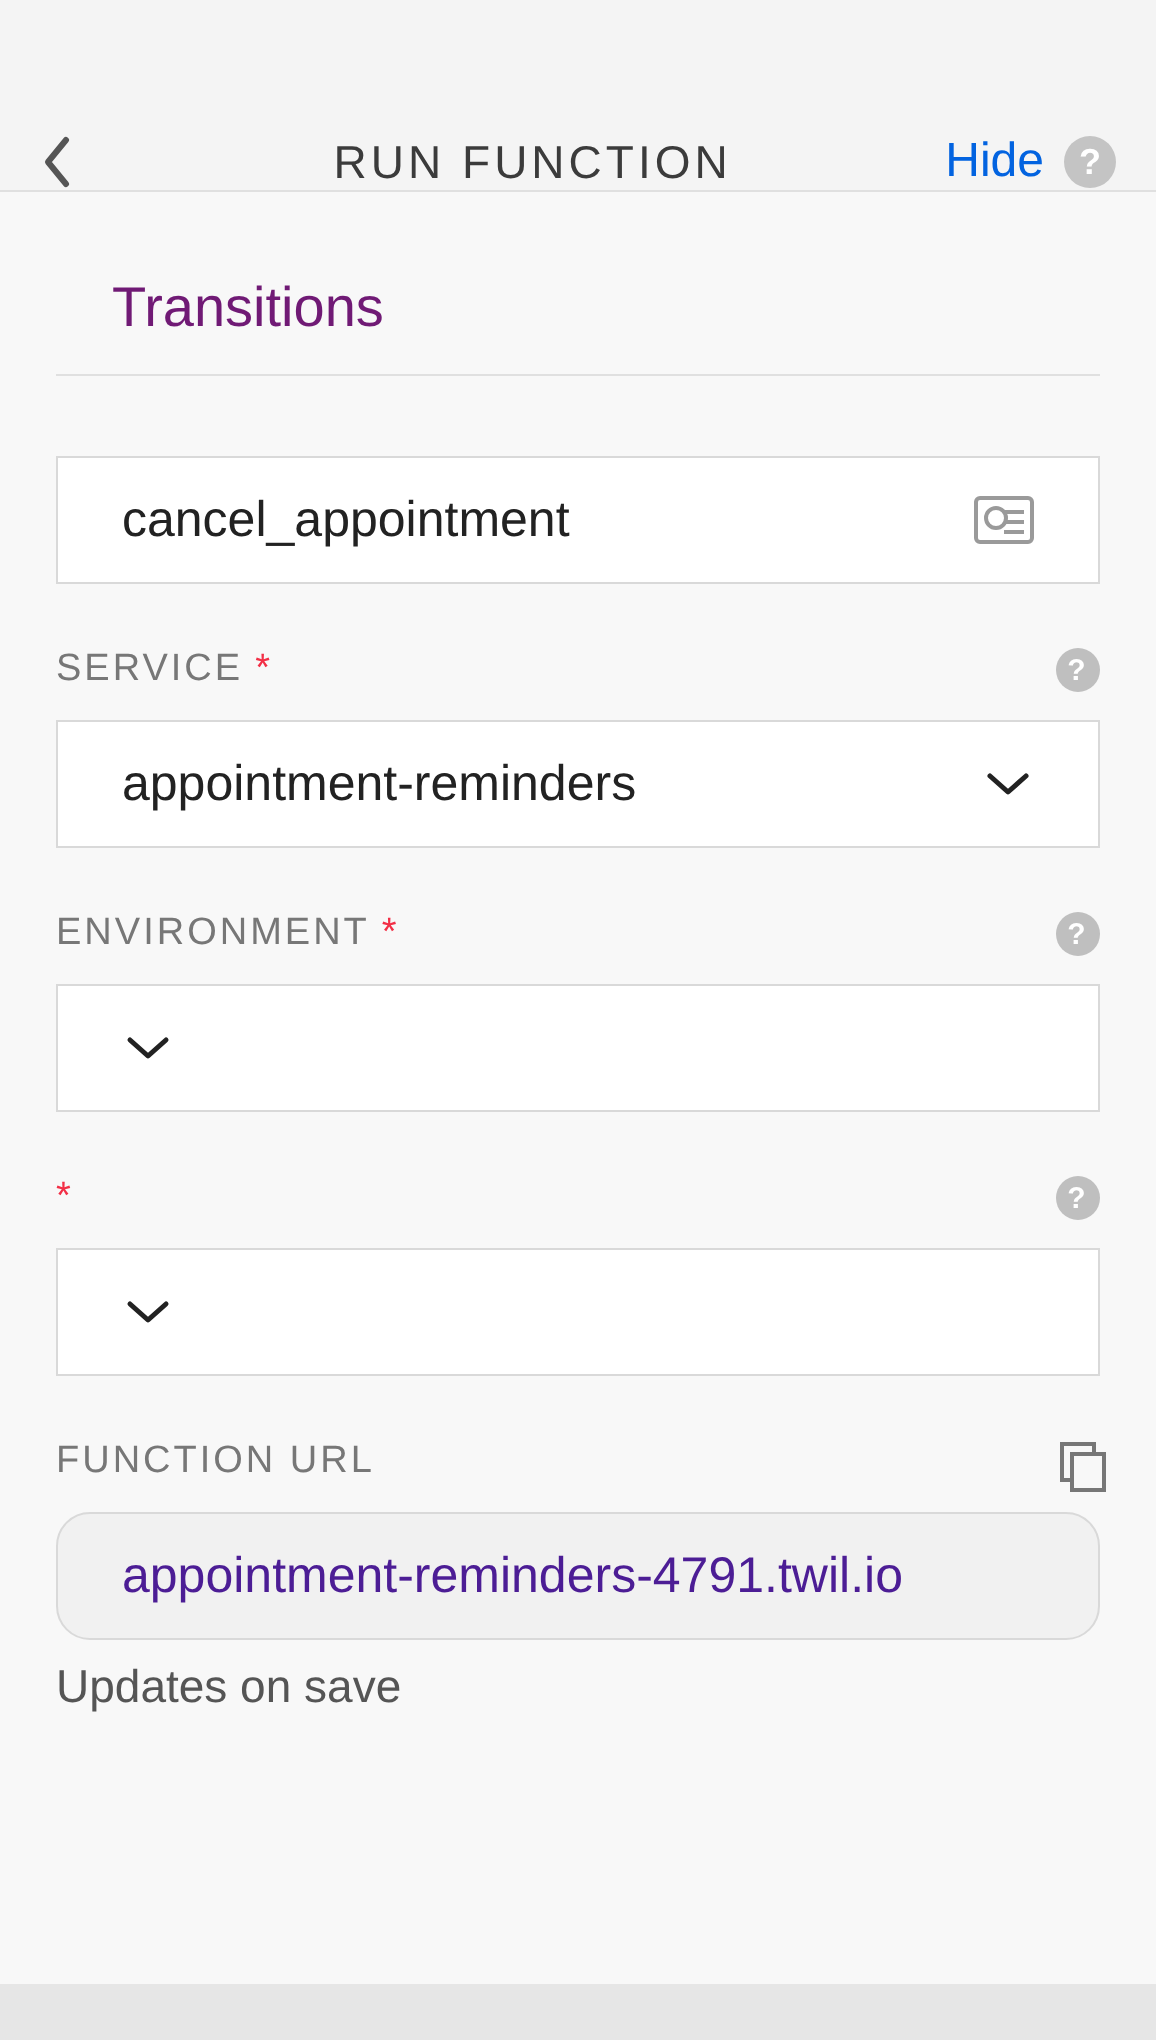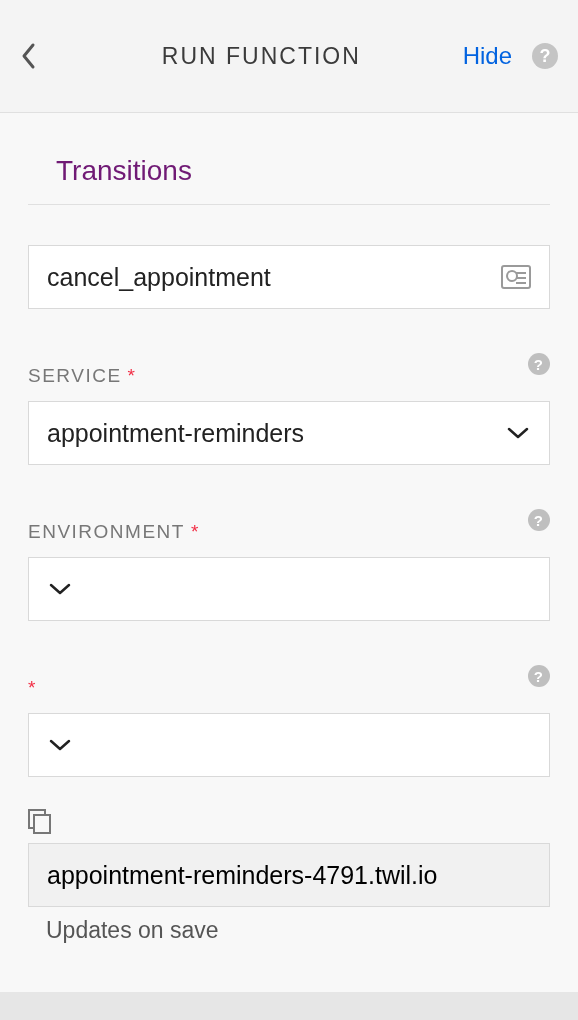--- a/index.html
+++ b/index.html
@@ -5,22 +5,22 @@
 * { box-sizing: border-box; margin: 0; padding: 0; }
 body {
   width: 578px;
   height: 1020px;
   font-family: -apple-system, BlinkMacSystemFont, "Segoe UI", Helvetica, Arial, sans-serif;
   background: #f8f8f8;
   overflow: hidden;
 }
 .header {
   display: flex;
-  align-items: center;
-  height: 113px;
+  align-items: flex-end;
+  height: 96px;
   padding: 0 20px;
   background: #f4f4f4;
   border-bottom: 1px solid #e0e0e0;
 }
 .back-btn {
   width: 40px;
   display: flex;
   align-items: center;
   cursor: pointer;
 }
@@ -28,21 +28,21 @@
   flex: 1;
   text-align: center;
   font-size: 23px;
   letter-spacing: 2px;
   color: #3b3b3b;
   font-weight: 500;
 }
 .header-right {
   display: flex;
   align-items: center;
-  gap: 20px;
+  gap: 10px;
 }
 .hide-link {
   color: #0263e0;
   font-size: 24px;
   cursor: pointer;
 }
 .help-icon {
   width: 26px;
   height: 26px;
   border-radius: 50%;
@@ -90,35 +90,35 @@
 .field-block { margin-bottom: 32px; }
 .field-label {
   font-size: 19px;
   letter-spacing: 1.5px;
   color: #777;
   margin-bottom: 14px;
   display: flex;
   align-items: center;
   justify-content: space-between;
 }
-.label-text { display: inline-flex; align-items: center; gap: 6px; margin-top: 24px; }
+.label-text { display: inline-flex; align-items: center; gap: 6px; }
 .req { color: #f22f46; }
 .input-box {
   width: 100%;
   height: 64px;
   background: #fff;
   border: 1px solid #d9d9d9;
-  padding: 0 18px;
+  padding: 0 32px;
   display: flex;
   align-items: center;
   justify-content: space-between;
   font-size: 25px;
   color: #222;
 }
-.input-box.readonly { background: #f1f1f1; color: #000000; }
+.input-box.readonly { background: #f1f1f1; color: #4c1d95; border-radius: 17px; }
 .input-text { flex: 1; }
 .chevron { width: 26px; height: 26px; display: flex; align-items: center; justify-content: center; }
 .id-icon {
   width: 30px; height: 24px;
   border: 2px solid #9a9a9a;
   border-radius: 3px;
   position: relative;
 }
 .id-icon::before {
   content: "";
@@ -146,21 +146,20 @@
   width: 14px; height: 16px;
   border: 2px solid #777;
   background: #f8f8f8;
 }
 .copy-icon::before { left: 0; top: 0; }
 .copy-icon::after { left: 5px; top: 5px; }
 .hint-text {
   font-size: 23px;
   color: #555;
   margin-top: 10px;
-  margin-left: 18px;
 }
 .footer-bar {
   position: absolute;
   bottom: 0;
   left: 0;
   width: 578px;
   height: 28px;
   background: #e6e6e6;
 }
 </style>
@@ -239,20 +238,23 @@
       <span class="chevron">
         <svg width="24" height="14" viewBox="0 0 24 14">
             <path d="M3 3 L12 11 L21 3" stroke="#222" stroke-width="2.5" fill="none" stroke-linecap="round" stroke-linejoin="round"></path>
           </svg>
       </span>
     </div>
   </div>
 
   <div class="field-block">
     <div class="field-label">
+      <span class="label-text">
+        <span>FUNCTION URL</span>
+      </span>
       <span class="copy-icon"></span>
     </div>
     <div class="input-box readonly">
       <span class="input-text">appointment-reminders-4791.twil.io</span>
     </div>
     <div class="hint-text">Updates on save</div>
   </div>
 
 </div>
 

